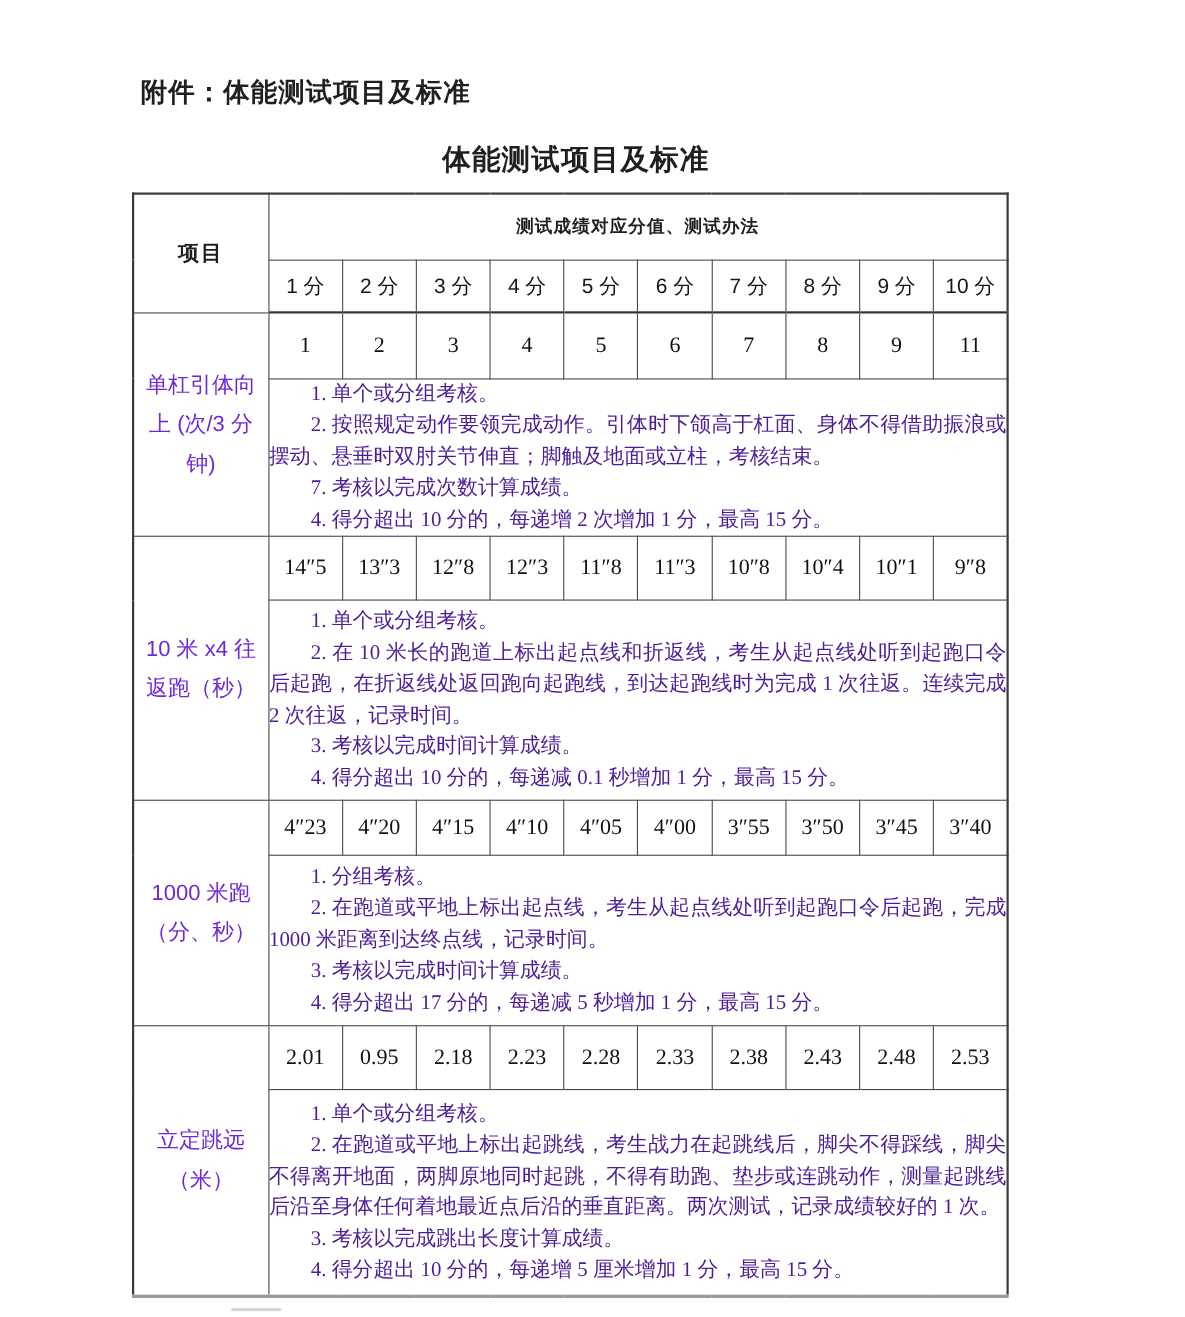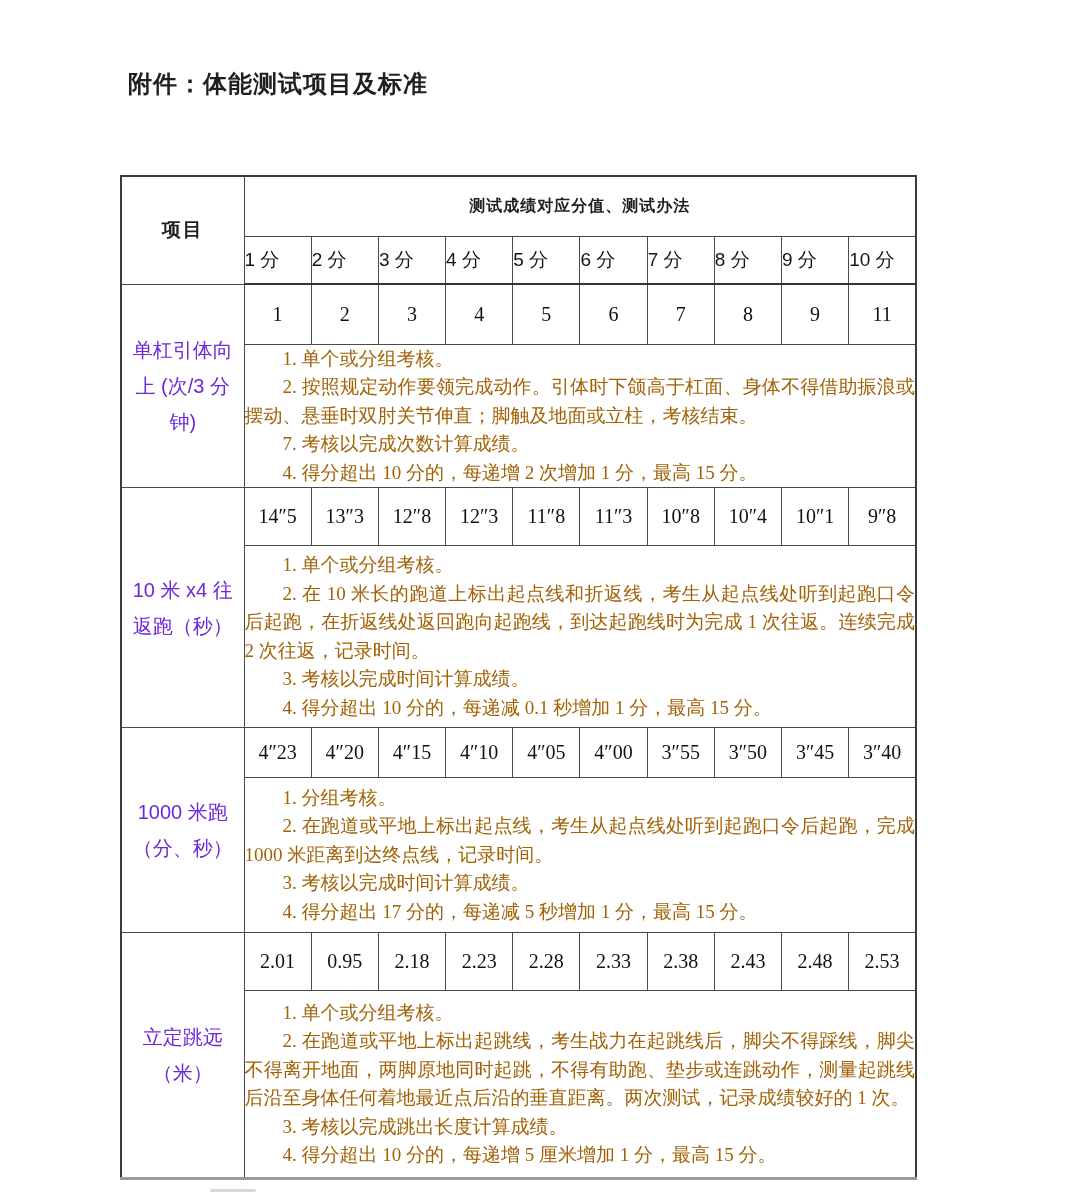--- a/index.html
+++ b/index.html
@@ -71,21 +71,21 @@
     font-weight: 700;
     font-size: 16px;
     text-align: center;
     letter-spacing: 1px;
     border-bottom: 2px solid #333;
   }
   tr.score-header-row th {
     font-family: "Liberation Sans", sans-serif;
     font-weight: 400;
     font-size: 19px;
-    text-align: left;
+    text-align: center;
     border-bottom: 2px solid #333;
     color: #151515;
   }
   td.plabel {
     font-family: "Liberation Sans", sans-serif;
     font-size: 20px;
     text-align: center;
     white-space: pre-line;
     line-height: 1.8;
     color: #6d28d9;
@@ -96,21 +96,21 @@
     text-align: center;
     color: #111;
   }
   td.notes {
     vertical-align: top;
     padding: 5px 12px 4px 4px;
     font-family: "Liberation Serif", serif;
     font-size: 19px;
     line-height: 1.5;
     text-align: justify;
-    color: #a16207;
+    color: #4c1d95;
     border-radius: 17px;
   }
   td.notes p {
     margin: 0;
     text-indent: 2em;
   }
   .bottom-artifact {
     position: absolute;
     left: 210px;
     top: 1189px;
@@ -120,20 +120,21 @@
     border-radius: 2px;
   }
 </style>
 </head>
 <body>
 
 <div id="page">
 
   <div class="attachment-title">附件：体能测试项目及标准</div>
 
+  <div class="table-title">体能测试项目及标准</div>
 
   <table class="fitness">
     <colgroup>
       <col class="col-project">
       <col>
         <col>
         <col>
         <col>
         <col>
         <col>

